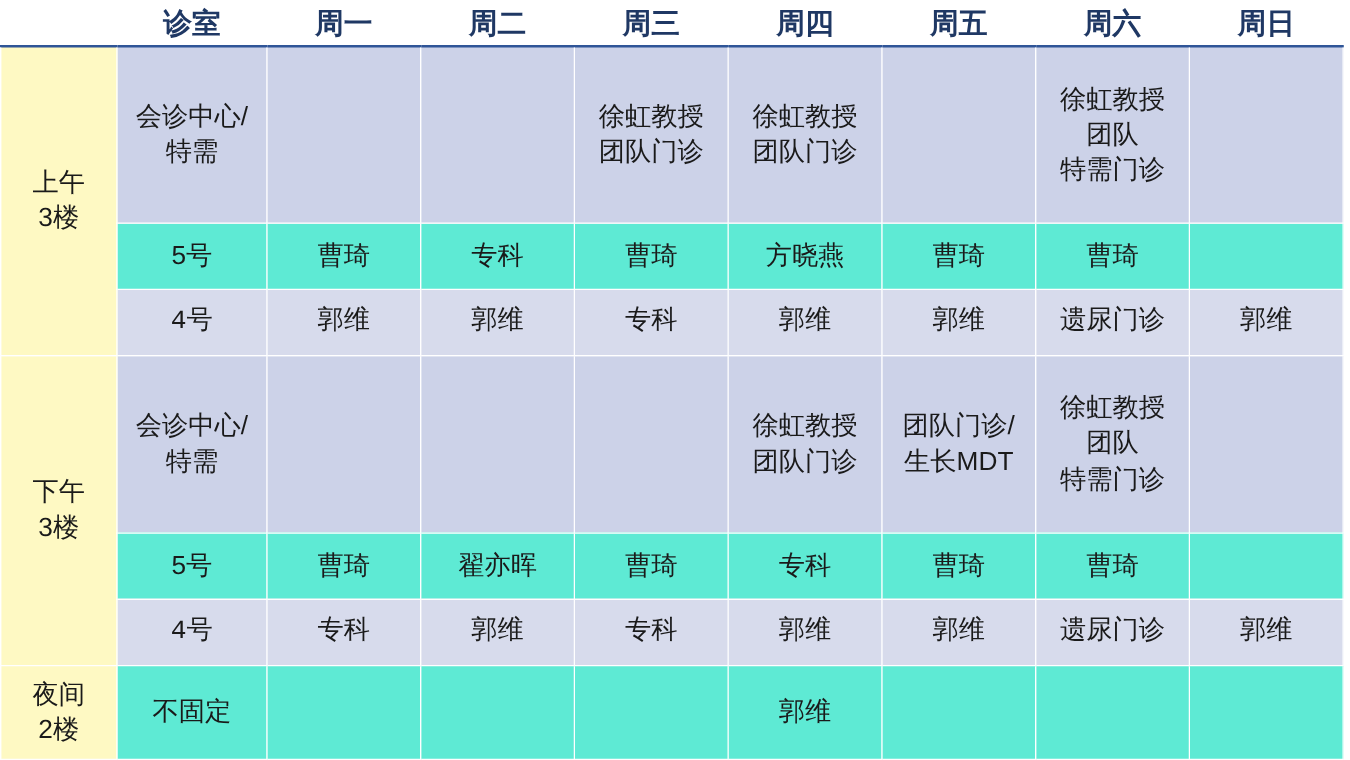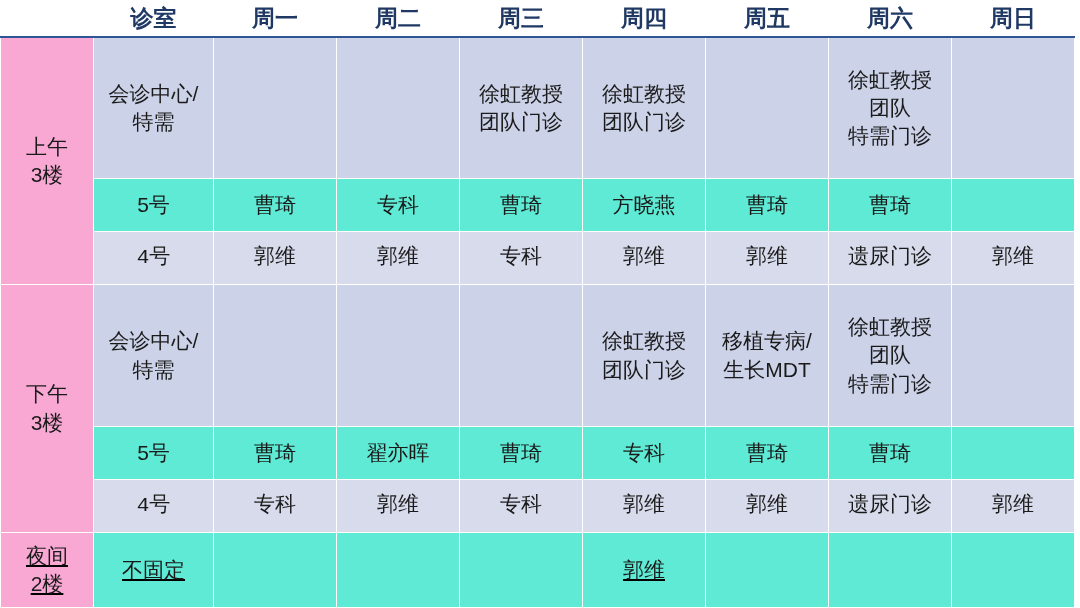--- a/index.html
+++ b/index.html
@@ -50,21 +50,21 @@
   }
   tr.header-row th.corner {
     border-bottom: 2px solid #2f5597;
   }
   tr.header-row th.period-corner {
     border-right: 1px solid #ffffff;
   }
 
   
   td.period {
-    background: #f9a8d4;
+    background: #fef9c3;
     color: #ffffff;
     font-weight: bold;
     font-size: 21px;
     border: 1px solid #ffffff;
     line-height: 1.4;
   }
   td.period .p-line { display: block; }
 
   
   td.cell-dark  { background: #ccd2e8; }
@@ -151,21 +151,21 @@
           <span class="p-line">下午</span>
           <span class="p-line">3楼</span>
         </td>
         <td class="cell-dark multi">会诊中心/
 特需</td>
         <td class="cell-dark multi"></td>
         <td class="cell-dark multi"></td>
         <td class="cell-dark multi"></td>
         <td class="cell-dark multi">徐虹教授
 团队门诊</td>
-        <td class="cell-dark multi">移植专病/
+        <td class="cell-dark multi">团队门诊/
 生长MDT</td>
         <td class="cell-dark multi">徐虹教授
 团队
 特需门诊</td>
         <td class="cell-dark multi"></td>
       </tr>
 
       <tr style="height:51px;">
         <td class="cell-light">5号</td>
         <td class="cell-light">曹琦</td>
@@ -181,21 +181,21 @@
         <td class="cell-mid">4号</td>
         <td class="cell-mid">专科</td>
         <td class="cell-mid">郭维</td>
         <td class="cell-mid">专科</td>
         <td class="cell-mid">郭维</td>
         <td class="cell-mid">郭维</td>
         <td class="cell-mid">遗尿门诊</td>
         <td class="cell-mid">郭维</td>
       </tr>
 
-      <tr style="height:72px;text-decoration:underline;">
+      <tr style="height:72px;">
         <td class="period">
           <span class="p-line">夜间</span>
           <span class="p-line">2楼</span>
         </td>
         <td class="cell-light">不固定</td>
         <td class="cell-light"></td>
         <td class="cell-light"></td>
         <td class="cell-light"></td>
         <td class="cell-light">郭维</td>
         <td class="cell-light"></td>

